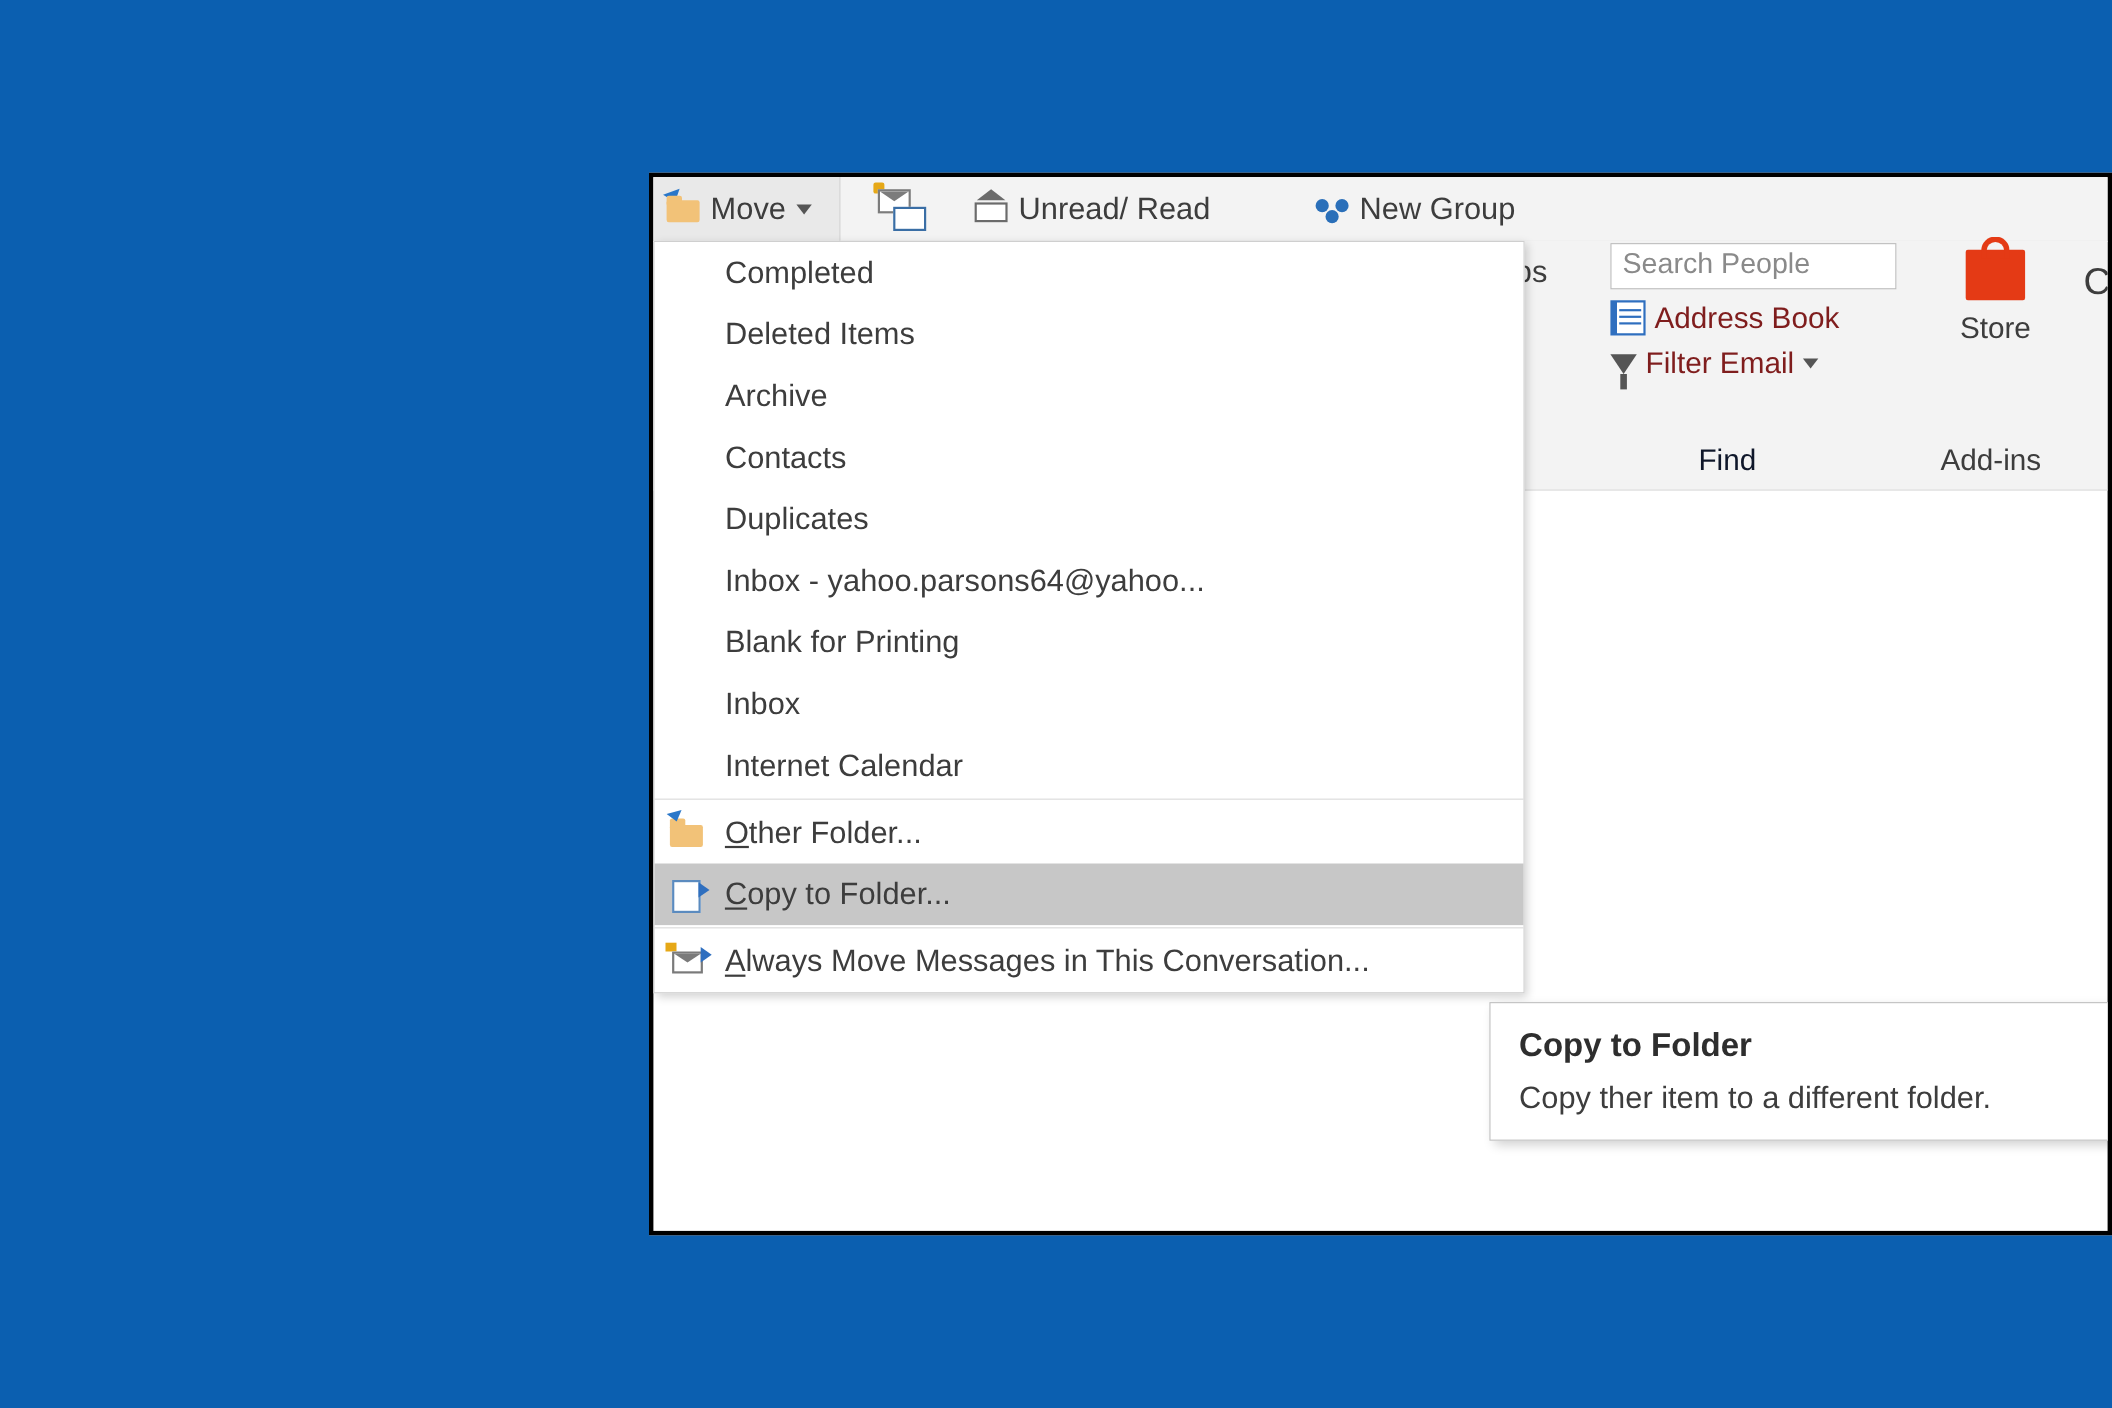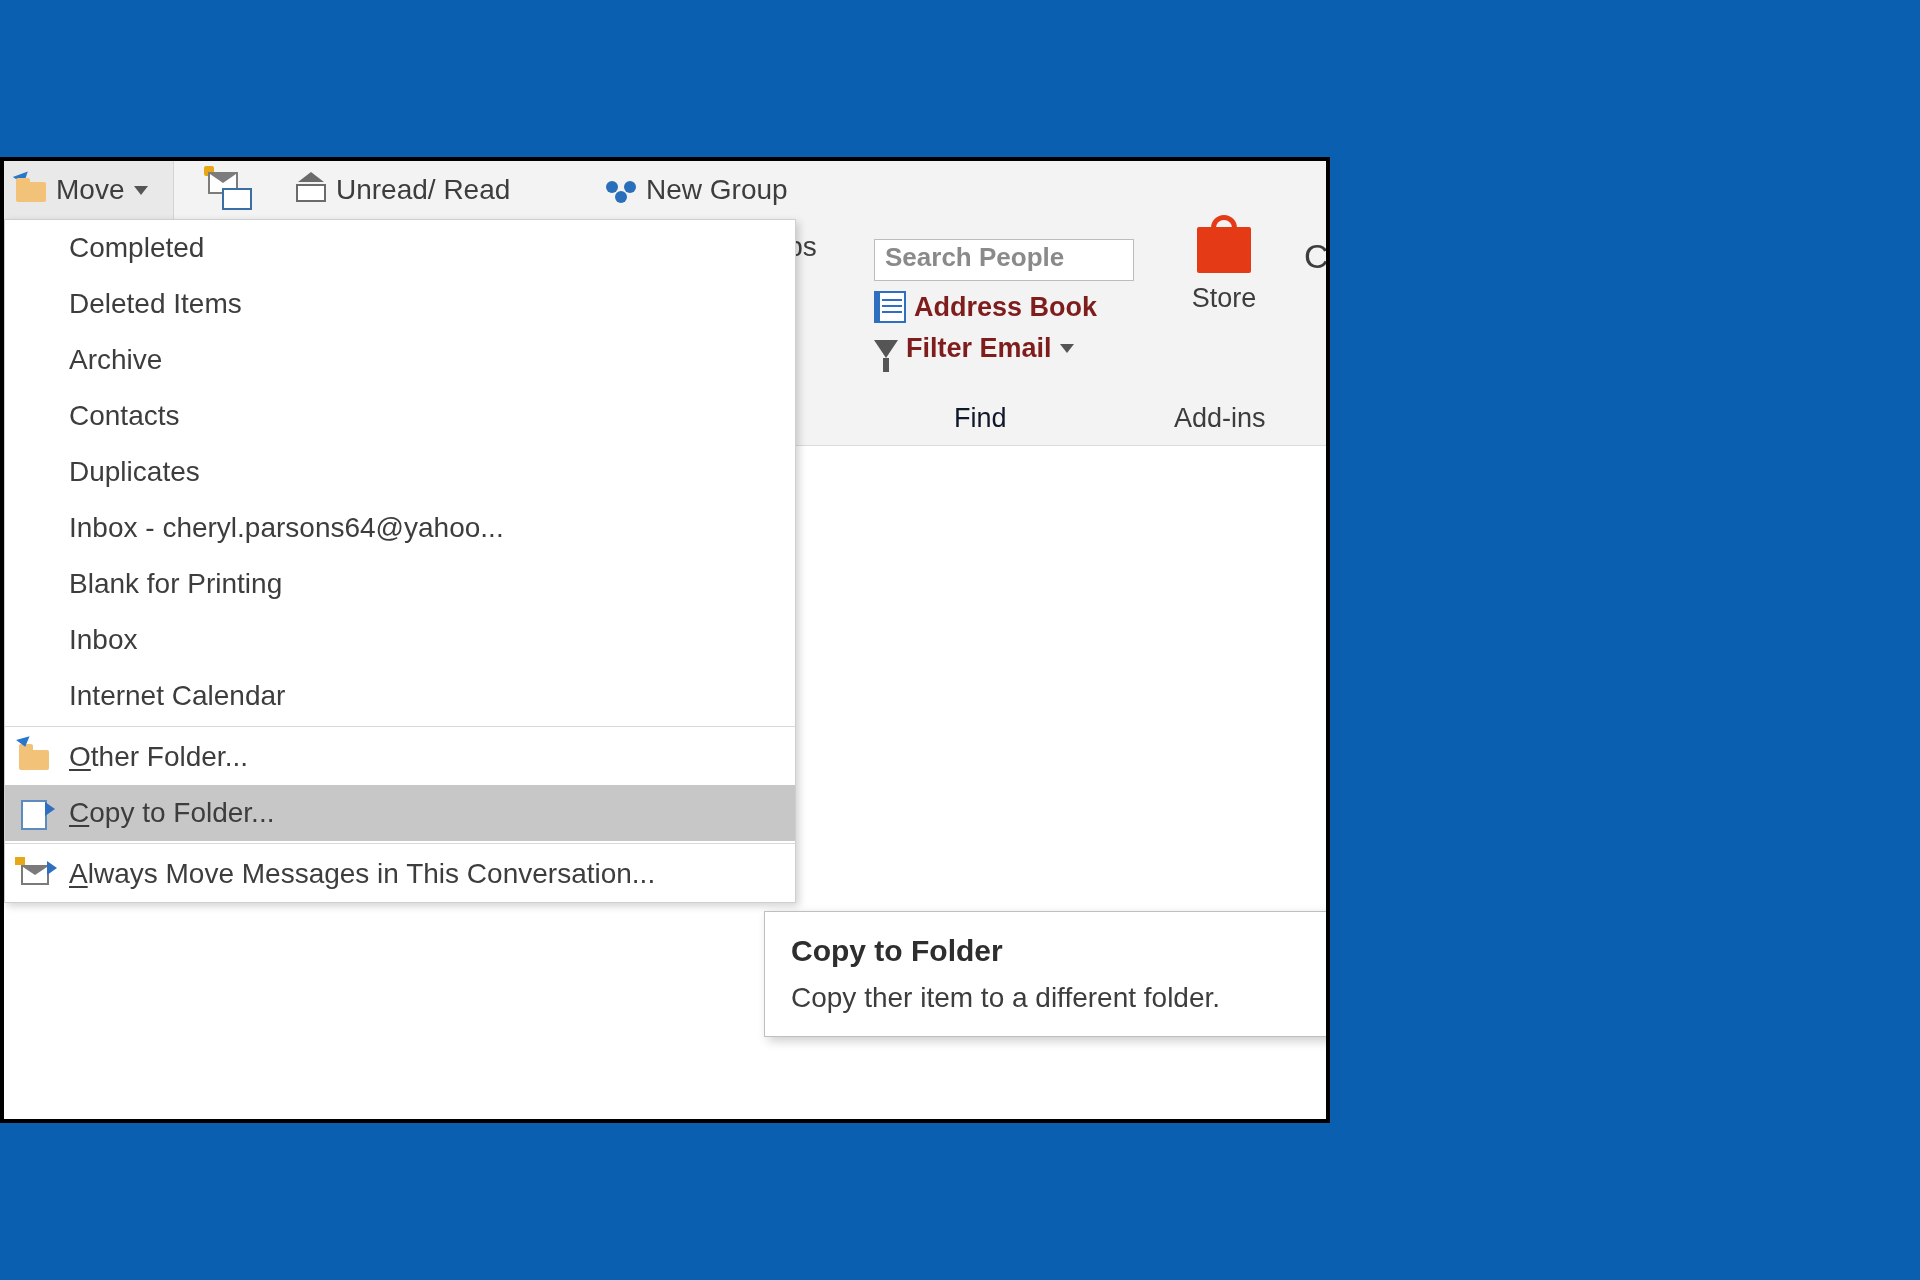--- a/index.html
+++ b/index.html
@@ -1,16 +1,16 @@
 <!DOCTYPE html>
 <html><head>
 <meta charset="utf-8">
 <style>
   html,body{margin:0;padding:0;width:1920px;height:1280px;background:#0b5fb0;font-family:"Segoe UI",Arial,sans-serif;}
-  .stage{width:1920px;height:1280px;display:flex;align-items:center;justify-content:flex-start;}
+  .stage{width:1920px;height:1280px;display:flex;align-items:center;justify-content:flex-end;}
   .shot{position:relative;width:1330px;height:966px;box-sizing:border-box;border:4px solid #000;background:#fff;overflow:hidden;}
   .ribbon{position:absolute;left:0;right:0;top:0;height:58px;background:#f3f3f3;border-bottom:1px solid #d9d9d9;}
   .rbtn{position:absolute;top:0;height:58px;display:flex;align-items:center;gap:10px;padding:0 12px;font-size:28px;color:#3d3d3d;box-sizing:border-box;}
   .rbtn .txt{white-space:nowrap;}
   .move-btn{left:0;width:170px;background:#e9e9e9;border-right:1px solid #d4d4d4;}
   .folder-ico{width:30px;height:24px;display:inline-block;position:relative;}
   .folder-ico::before{content:"";position:absolute;left:0;top:4px;width:30px;height:20px;background:#f2c278;border-radius:2px;}
   .folder-ico::after{content:"";position:absolute;left:0;top:0;width:14px;height:8px;background:#f2c278;border-radius:2px 2px 0 0;}
   .folder-ico .arrow{position:absolute;left:-2px;top:-4px;width:0;height:0;border-left:8px solid transparent;border-right:8px solid transparent;border-top:10px solid #2a77c9;transform:rotate(-20deg);}
   .caret-down{width:0;height:0;border-left:7px solid transparent;border-right:7px solid transparent;border-top:9px solid #555;display:inline-block;}
@@ -25,21 +25,21 @@
   .env-open::before{content:"";position:absolute;left:0;bottom:0;width:30px;height:18px;background:#fff;border:2px solid #6b6b6b;box-sizing:border-box;}
   .env-open::after{content:"";position:absolute;left:2px;top:-6px;width:0;height:0;border-left:13px solid transparent;border-right:13px solid transparent;border-bottom:10px solid #6b6b6b;}
   .newgroup-btn{left:590px;width:230px;}
   .people-ico{width:30px;height:26px;position:relative;display:inline-block;}
   .people-ico .c{position:absolute;width:12px;height:12px;border-radius:50%;background:#2a6fb9;}
   .people-ico .c1{left:0;top:4px;}
   .people-ico .c2{left:18px;top:4px;}
   .people-ico .c3{left:9px;top:14px;}
   .pane2{position:absolute;left:0;right:0;top:58px;height:226px;background:#f3f3f3;border-bottom:1px solid #dcdcdc;}
   .groups-frag{position:absolute;left:752px;top:12px;font-size:28px;color:#3d3d3d;}
-  .find-stack{position:absolute;left:870px;top:20px;width:260px;font-weight:bold;}
+  .find-stack{position:absolute;left:870px;top:2px;width:260px;}
   .search-people{height:42px;background:#fff;border:1px solid #bcbcbc;color:#8a8a8a;font-size:26px;padding:2px 10px 0 10px;box-sizing:border-box;}
   .find-row{display:flex;align-items:center;gap:8px;font-size:27px;color:#7f1d1d;margin-top:10px;}
   .ab-ico{width:24px;height:28px;border:2px solid #2f6fbf;border-left-width:6px;display:inline-block;position:relative;background:#fff;}
   .ab-ico::after{content:"";position:absolute;top:6px;left:2px;right:2px;height:2px;background:#2f6fbf;box-shadow:0 6px 0 #2f6fbf,0 12px 0 #2f6fbf;}
   .funnel-ico{width:0;height:0;border-left:12px solid transparent;border-right:12px solid transparent;border-top:18px solid #555;display:inline-block;position:relative;}
   .funnel-ico::after{content:"";position:absolute;left:-3px;top:0;width:6px;height:14px;background:#555;}
   .find-label{position:absolute;left:950px;top:184px;font-size:27px;color:#0f172a;}
   .store-col{position:absolute;left:1160px;top:8px;width:120px;text-align:center;}
   .bag-ico{width:54px;height:46px;background:#e43a15;margin:0 auto;border-radius:2px;position:relative;}
   .bag-ico::before{content:"";position:absolute;left:14px;top:-12px;width:26px;height:20px;border:5px solid #e43a15;border-bottom:none;border-radius:16px 16px 0 0;box-sizing:border-box;}
@@ -145,21 +145,21 @@
       <div class="dd-item">
           <span>Archive</span>
         </div>
       <div class="dd-item">
           <span>Contacts</span>
         </div>
       <div class="dd-item">
           <span>Duplicates</span>
         </div>
       <div class="dd-item">
-          <span>Inbox - cheryl.parsons64@yahoo...</span>
+          <span>Inbox - yahoo.parsons64@yahoo...</span>
         </div>
       <div class="dd-item">
           <span>Blank for Printing</span>
         </div>
       <div class="dd-item">
           <span>Inbox</span>
         </div>
       <div class="dd-item">
           <span>Internet Calendar</span>
         </div>

